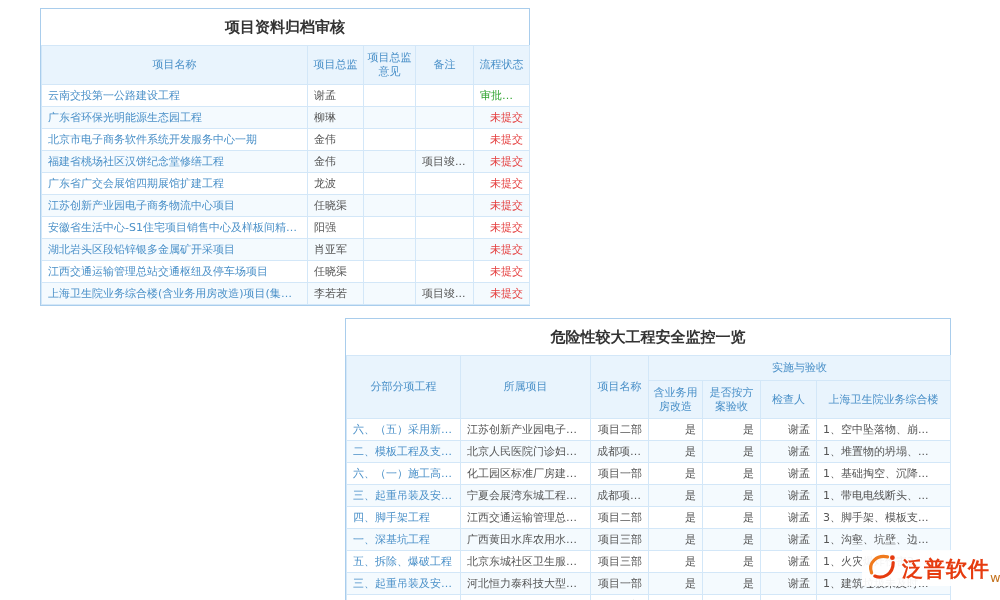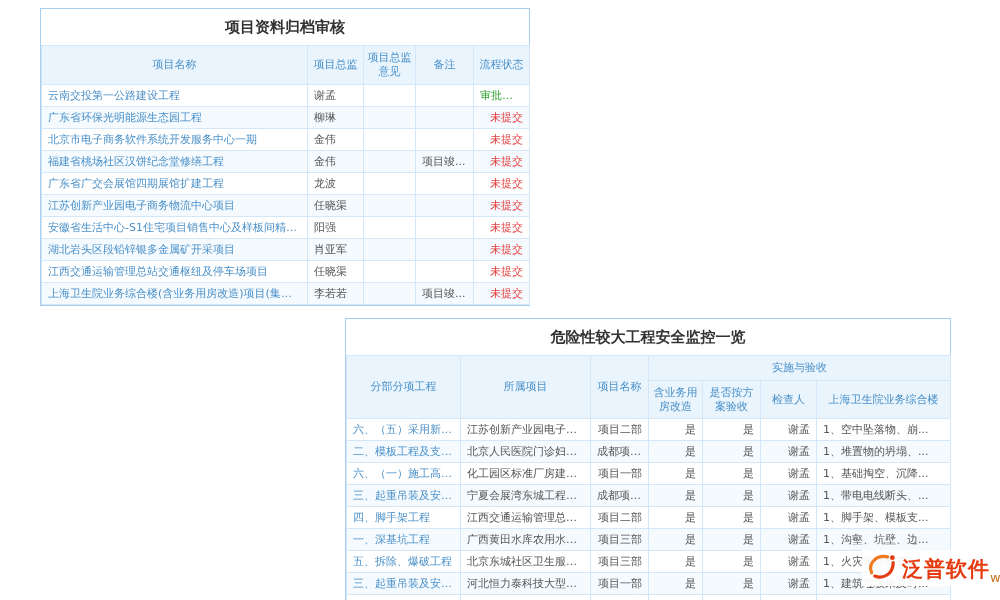--- a/index.html
+++ b/index.html
@@ -190,21 +190,21 @@
             <td class="center">谢孟</td>
             <td>1、带电电线断头、...</td>
           </tr>
           <tr>
             <td class="link">四、脚手架工程</td>
             <td>江西交通运输管理总站交通...</td>
             <td class="center">项目二部</td>
             <td class="center">是</td>
             <td class="center">是</td>
             <td class="center">谢孟</td>
-            <td>1、脚手架、模板支...</td>
+            <td>3、脚手架、模板支...</td>
           </tr>
           <tr>
             <td class="link">一、深基坑工程</td>
             <td>广西黄田水库农用水源水质...</td>
             <td class="center">项目三部</td>
             <td class="center">是</td>
             <td class="center">是</td>
             <td class="center">谢孟</td>
             <td>1、沟壑、坑壁、边...</td>
           </tr>

